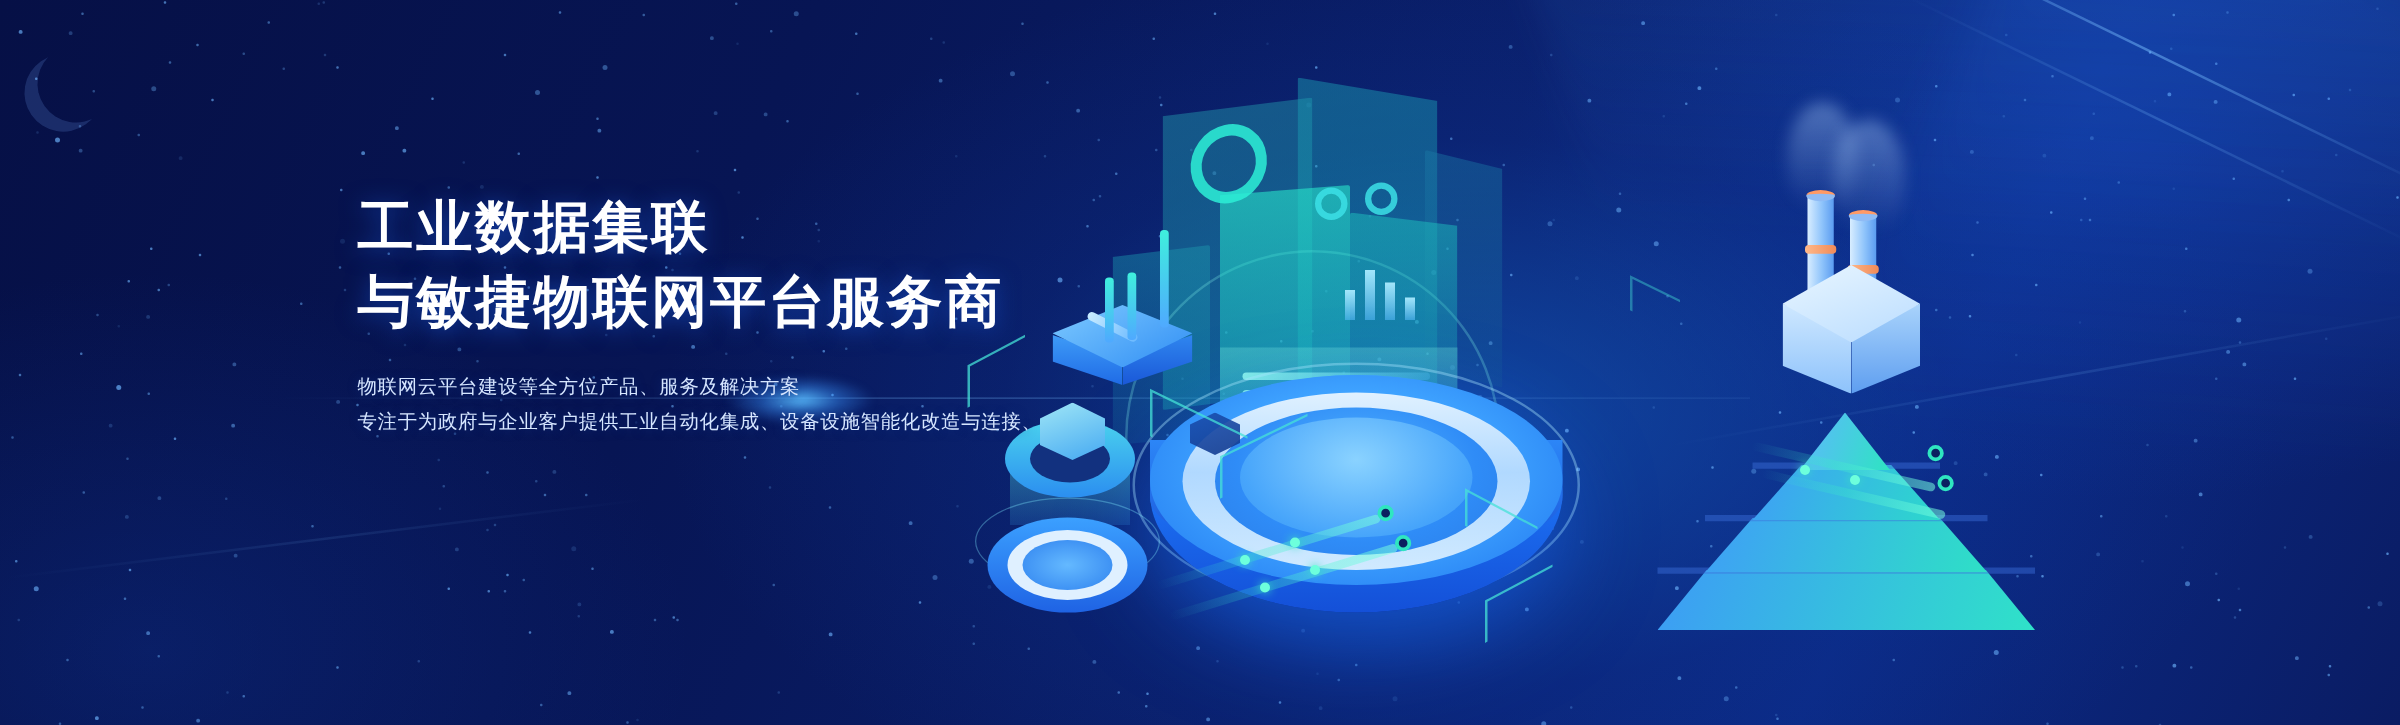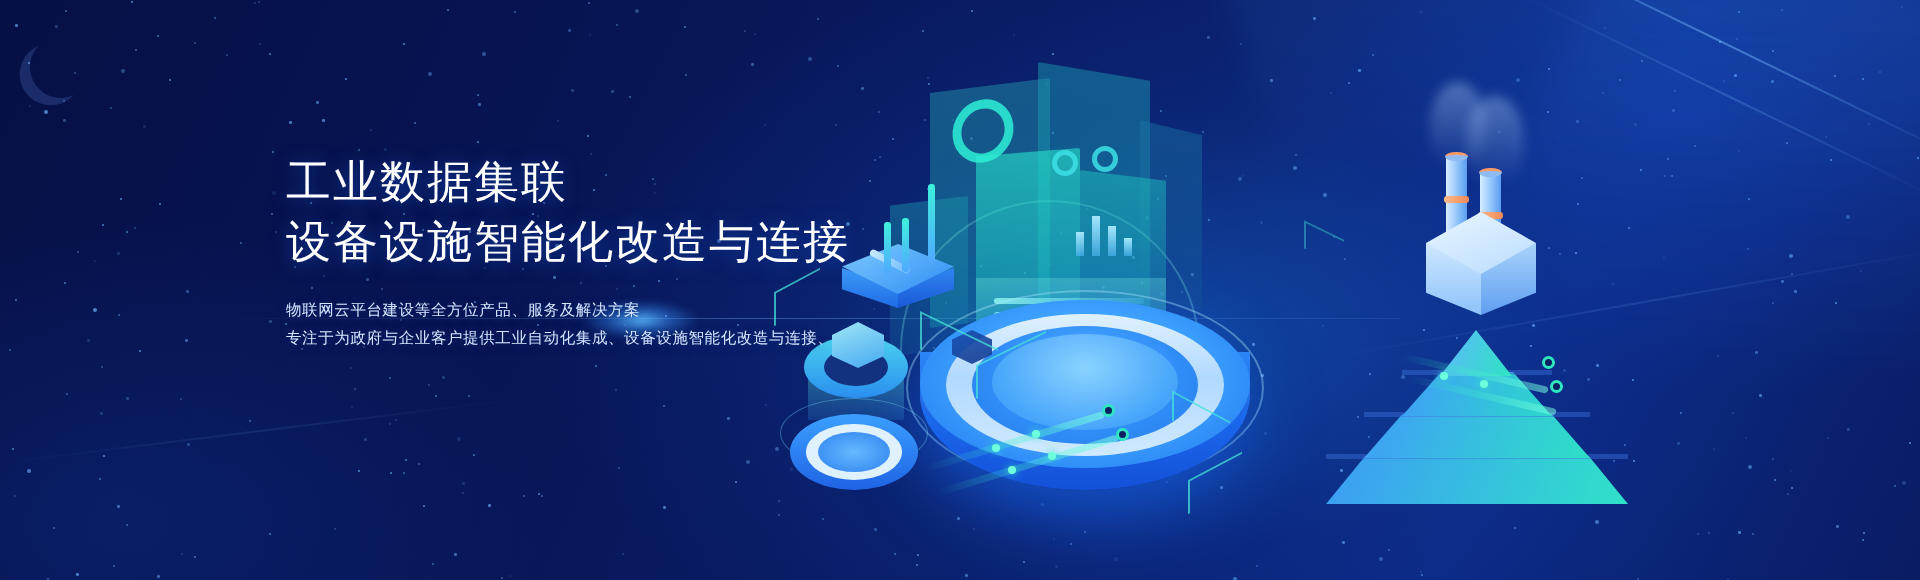--- a/index.html
+++ b/index.html
@@ -36,21 +36,21 @@
     box-shadow:-9px 9px 0 0 rgba(120,170,255,0.18);transform:rotate(10deg);}
 
   .glow-line{position:absolute;left:220px;top:318px;width:1180px;height:1px;
     background:linear-gradient(90deg,rgba(90,160,255,0) 0%,rgba(120,190,255,.35) 45%,rgba(120,190,255,.10) 100%);}
   .glow-diamond{position:absolute;left:580px;top:300px;width:120px;height:40px;
     background:radial-gradient(ellipse at center,rgba(90,190,255,.95) 0%,rgba(60,150,255,.45) 35%,rgba(40,120,255,0) 70%);
     filter:blur(3px);}
 
   
   .copy{position:absolute;left:286px;top:152px;width:620px;z-index:20;}
-  .headline{color:#fff;font-size:45px;line-height:1.33;font-weight:400;letter-spacing:2px;
+  .headline{color:#fff;font-size:45px;line-height:1.33;font-weight:700;letter-spacing:2px;
     text-shadow:0 2px 18px rgba(20,70,180,.85);white-space:nowrap;}
   .subcopy{margin-top:24px;color:#d6e6ff;font-size:15.5px;line-height:1.85;letter-spacing:.6px;
     text-shadow:0 1px 8px rgba(10,40,120,.9);}
 
   
   .stage{position:absolute;left:780px;top:0;width:1140px;height:580px;z-index:10;}
   .stage *{position:absolute;}
 
   
   .tower{border-radius:2px;}
@@ -634,21 +634,21 @@
   <div class="diag-line dl1"></div>
   <div class="diag-line dl2"></div>
   <div class="diag-line dl3"></div>
   <div class="diag-line dl4"></div>
   <div class="moon"></div>
   <div class="glow-line"></div>
   <div class="glow-diamond"></div>
 
   <div class="copy">
     <div class="headline">工业数据集联</div>
-    <div class="headline">设备设施智能化改造与连接</div>
+    <div class="headline">与敏捷物联网平台服务商</div>
     <div class="subcopy">
       <div>物联网云平台建设等全方位产品、服务及解决方案</div>
       <div>专注于为政府与企业客户提供工业自动化集成、设备设施智能化改造与连接、</div>
     </div>
   </div>
 
   <div class="stage">
 
     <div class="tower t5"></div>
     <div class="tower t1"></div>

